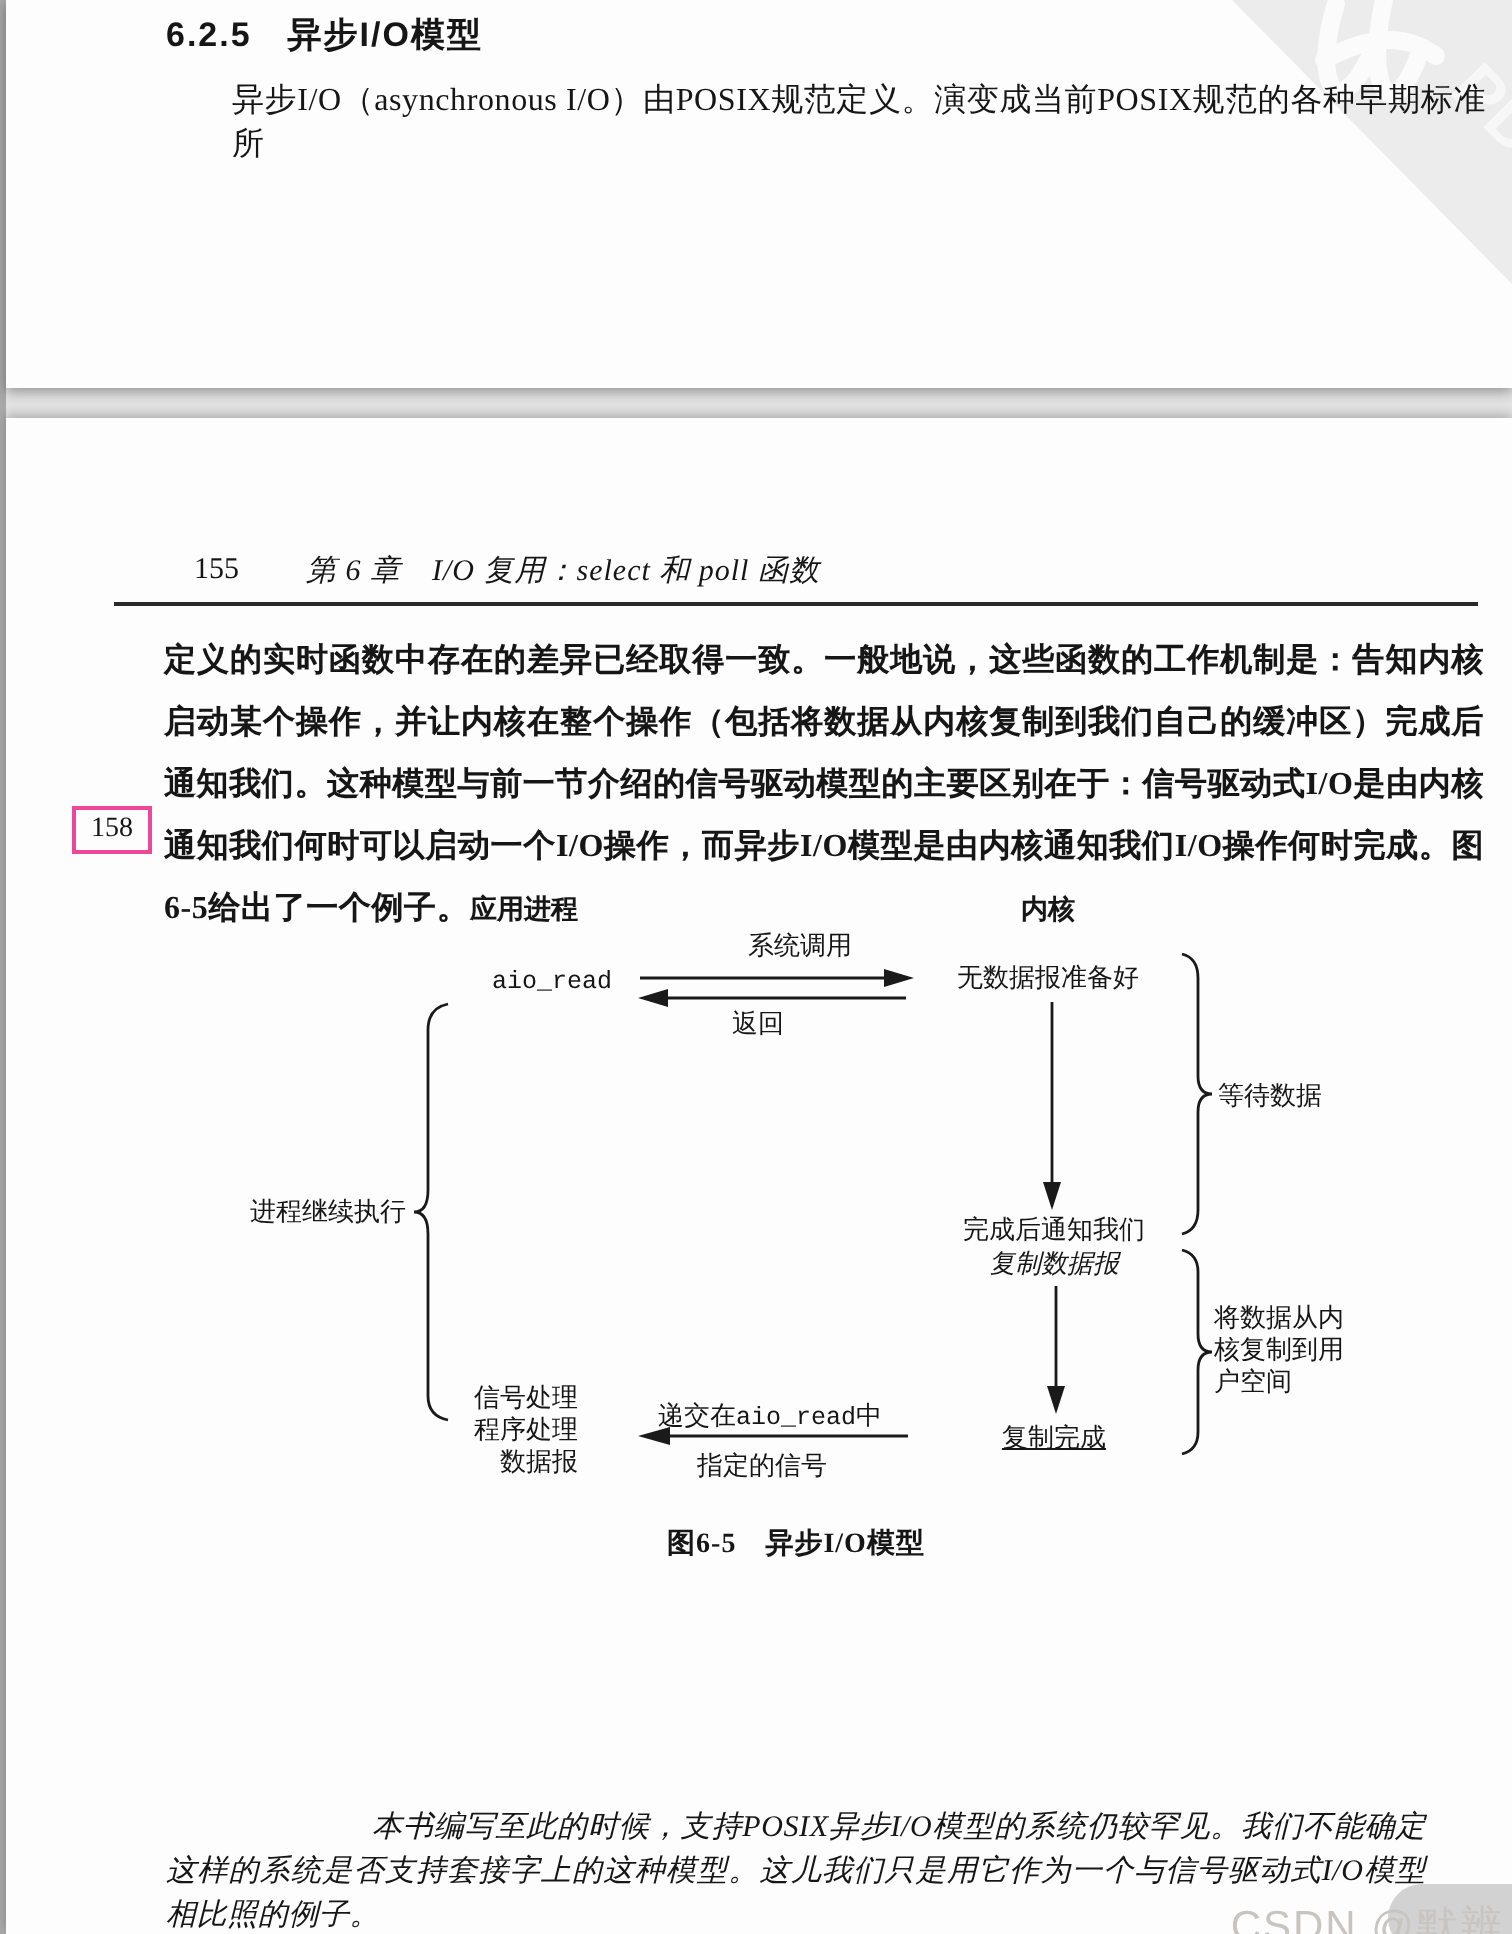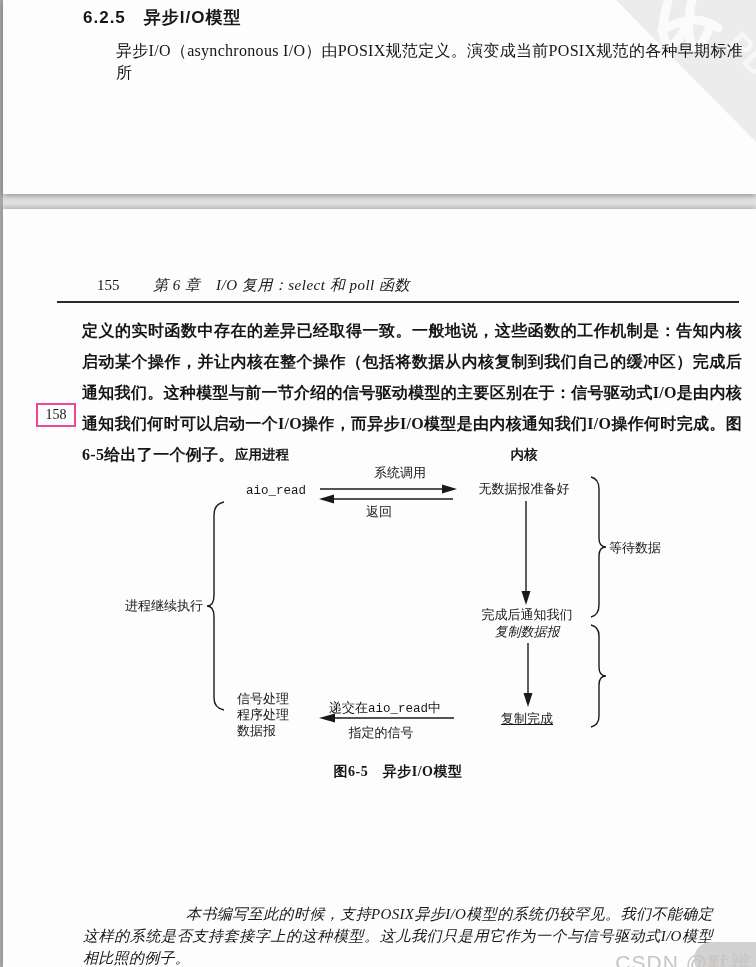--- a/index.html
+++ b/index.html
@@ -29,21 +29,21 @@
 
   .side-note{position:absolute;left:33px;top:194px;width:36px;height:20px;border:2px solid #ec4899;
     font-size:14px;text-align:center;line-height:20px;}
 
   
   .diagram{position:absolute;left:0;top:236px;width:674px;height:348px;font-size:13px;}
   .diagram .lbl{position:absolute;white-space:nowrap;line-height:16px;}
   .ctr{transform:translateX(-50%);}
   .col-title{font-family:"Liberation Sans","DejaVu Sans",sans-serif;font-weight:bold;font-size:13.5px;}
   .mono{font-family:"Liberation Mono","DejaVu Sans Mono",monospace;font-size:12.5px;}
-  .multiline span{display:block;text-align:left;}
+  .multiline span{display:block;text-align:right;}
   .leftblock span{display:block;text-align:left;}
   .caption{position:absolute;left:395px;top:318px;transform:translateX(-50%);font-size:14px;font-weight:600;
     letter-spacing:.5px;white-space:nowrap;}
   svg.layer{position:absolute;left:0;top:0;}
 
   
   .csdn-wm{position:absolute;right:4px;top:929px;font-family:"Liberation Sans","DejaVu Sans",sans-serif;
     font-size:21px;color:#c8c4c2;letter-spacing:1px;z-index:5;margin-top:20px;}
   .corner-blob{position:absolute;right:-14px;top:942px;width:76px;height:34px;background:#d2d2d2;
     border-radius:17px 0 0 17px;z-index:4;}
@@ -118,20 +118,25 @@
       <div class="lbl mono" style="left:243px;top:38px;">aio_read</div>
       <div class="lbl ctr" style="left:397px;top:20px;">系统调用</div>
       <div class="lbl ctr" style="left:376px;top:59px;">返回</div>
 
       <div class="lbl ctr" style="left:521px;top:36px;">无数据报准备好</div>
       <div class="lbl ctr" style="left:524px;top:162px;">完成后通知我们</div>
       <div class="lbl ctr" style="left:524px;top:179px;font-style:italic;">复制数据报</div>
       <div class="lbl ctr" style="left:524px;top:266px;text-decoration:underline;">复制完成</div>
 
       <div class="lbl" style="left:606px;top:95px;">等待数据</div>
+      <div class="lbl leftblock" style="left:604px;top:206px;">
+        <span>将数据从内</span>
+        <span>核复制到用</span>
+        <span>户空间</span>
+      </div>
 
       <div class="lbl" style="left:122px;top:153px;">进程继续执行</div>
 
       <div class="lbl ctr multiline" style="left:260px;top:246px;">
         <span>信号处理</span>
         <span>程序处理</span>
         <span>数据报</span>
       </div>
 
       <div class="lbl ctr" style="left:382px;top:255px;"><span>递交在</span><span class="mono">aio_read</span><span>中</span></div>

